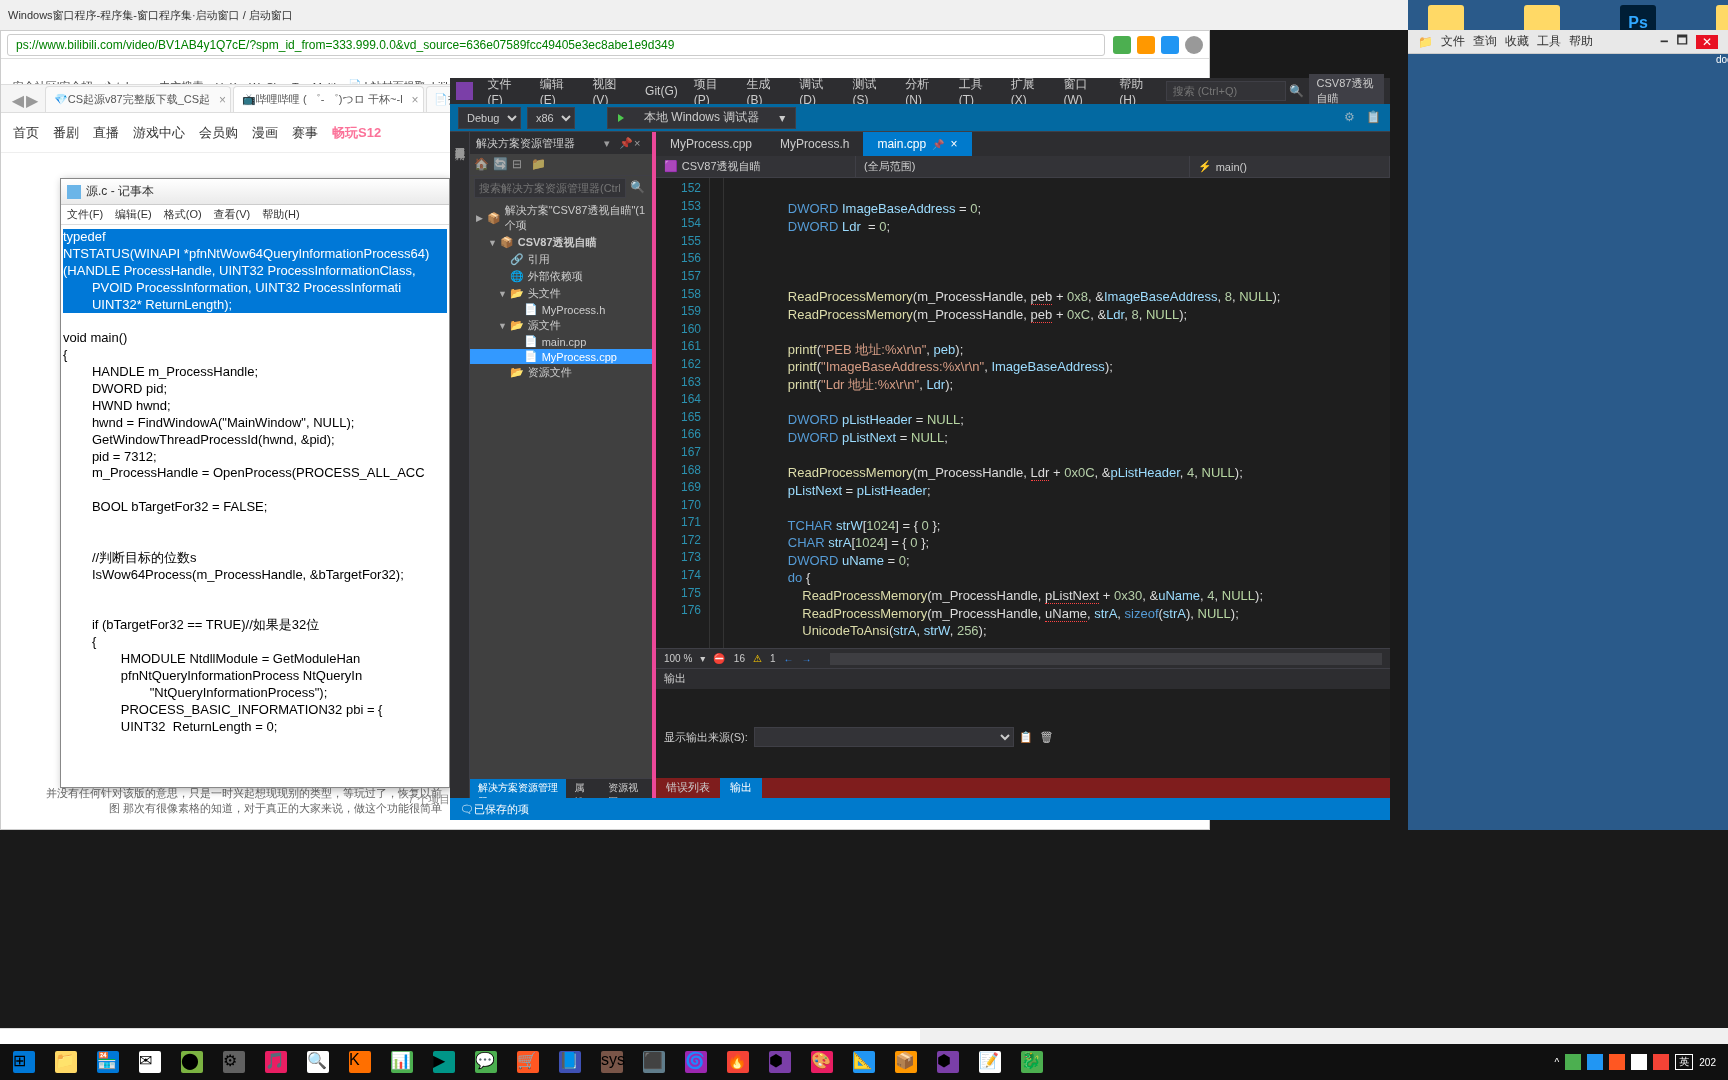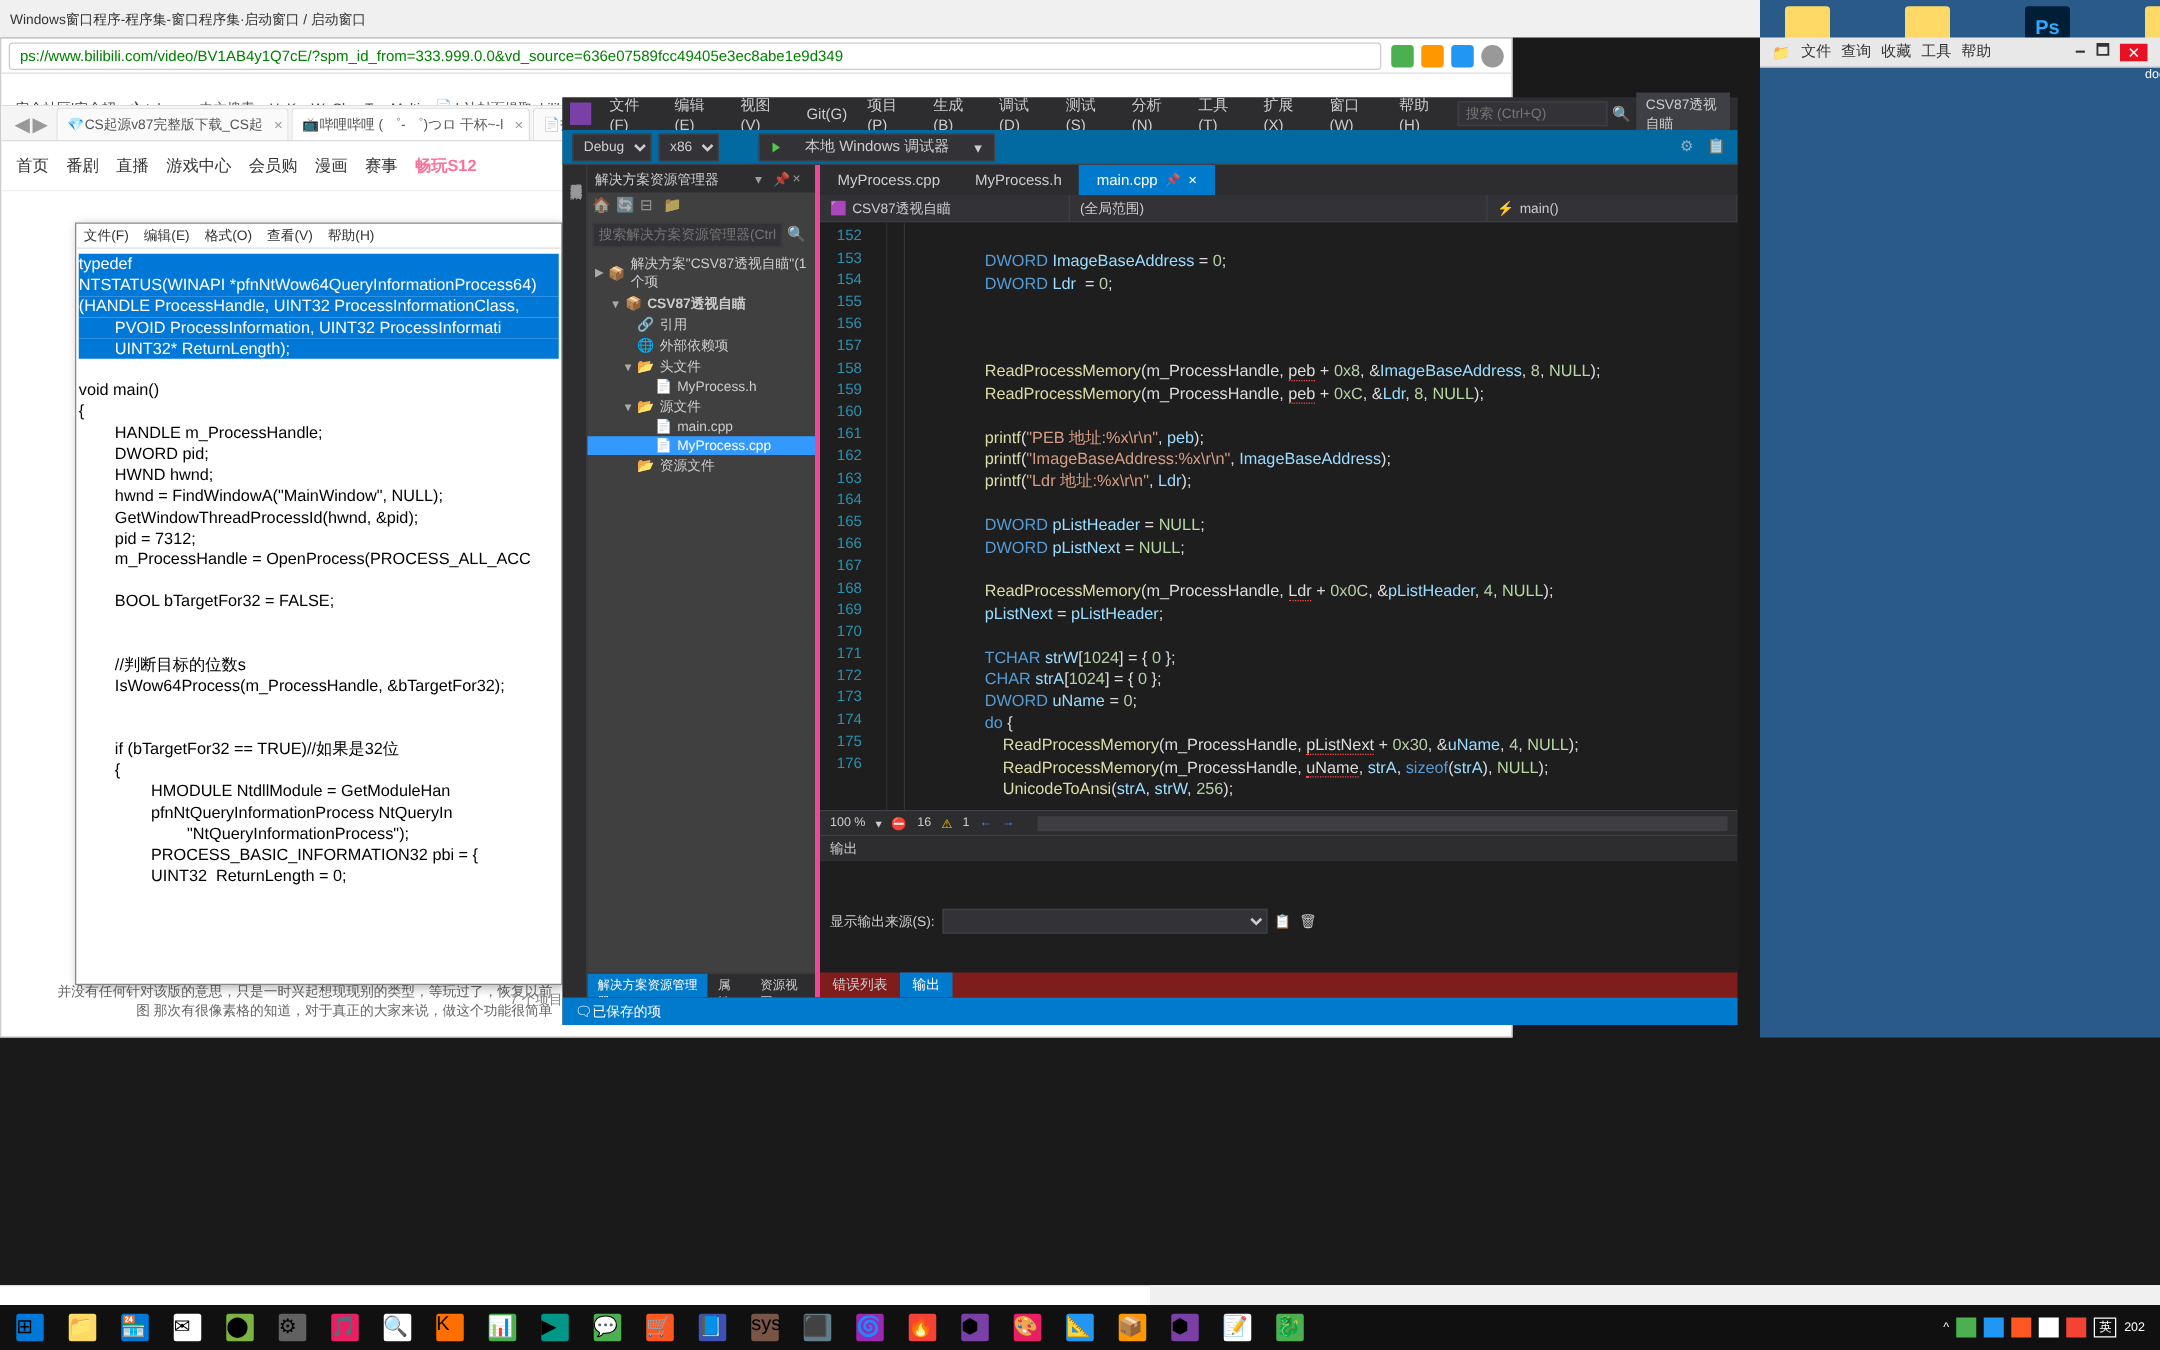--- a/index.html
+++ b/index.html
@@ -83,21 +83,21 @@
 
 .vs-editor-wrap { flex: 1; display: flex; flex-direction: column; }
 .vs-filetabs { height: 24px; display: flex; background: #2d2d30; }
 .vs-filetabs .ft { padding: 3px 14px; font-size: 12px; color: #ccc; cursor: pointer; display: flex; align-items: center; gap: 6px; }
 .vs-filetabs .ft.active { background: #007acc; color: #fff; }
 .vs-filetabs .ft .pin { font-size: 10px; opacity: 0.7; }
 .vs-nav-combo { height: 22px; display: flex; background: #333337; border-bottom: 1px solid #3f3f46; font-size: 11px; }
 .vs-nav-combo .nc { flex: 1; padding: 2px 8px; border-right: 1px solid #3f3f46; display: flex; align-items: center; gap: 4px; }
 .vs-nav-combo .nc.small { flex: 0 0 200px; }
 .vs-code { flex: 1; display: flex; background: #1e1e1e; font-family: Consolas, monospace; font-size: 13px; overflow: hidden; }
-.vs-gutter { width: 54px; background: #1e1e1e; color: #2b91af; text-align: center; padding: 2px 8px 2px 2px; font-size: 12px; line-height: 17.6px; border-right: 1px solid #333; }
+.vs-gutter { width: 54px; background: #1e1e1e; color: #2b91af; text-align: right; padding: 2px 8px 2px 2px; font-size: 12px; line-height: 17.6px; border-right: 1px solid #333; }
 .vs-gutter div { height: 17.6px; }
 .vs-margin { width: 14px; background: #1e1e1e; border-right: 1px solid #333; }
 .vs-codetext { flex: 1; padding: 2px 6px; line-height: 17.6px; color: #dcdcdc; white-space: pre; margin-top: 20px; }
 .vs-codetext .kw { color: #569cd6; }
 .vs-codetext .fn { color: #dcdcaa; }
 .vs-codetext .num { color: #b5cea8; }
 .vs-codetext .str { color: #d69d85; }
 .vs-codetext .mac { color: #b8d7a3; }
 .vs-codetext .mem { color: #9cdcfe; }
 .vs-codetext .err { border-bottom: 1px dotted #f44; }
@@ -205,20 +205,24 @@
     <span>赛事</span>
     <span class="pink">畅玩S12</span>
     <span class="dl-btn">⬇ <span>下载客户端</span></span>
   </div>
 </div>
 
 <div class="article-bottom">并没有任何针对该版的意思，只是一时兴起想现现别的类型，等玩过了，恢复以前图      那次有很像素格的知道，对于真正的大家来说，做这个功能很简单</div>
 <div class="article-items">7 个项目</div>
 
 <div class="notepad">
+  <div class="np-title">
+    <div class="npicon"></div>
+    <span>源.c - 记事本</span>
+  </div>
   <div class="np-menu">
     <span>文件(F)</span>
     <span>编辑(E)</span>
     <span>格式(O)</span>
     <span>查看(V)</span>
     <span>帮助(H)</span>
   </div>
   <div class="np-body" id="np-body"><div class="sel">typedef</div><div class="sel">NTSTATUS(WINAPI *pfnNtWow64QueryInformationProcess64)</div><div class="sel">(HANDLE ProcessHandle, UINT32 ProcessInformationClass,</div><div class="sel">        PVOID ProcessInformation, UINT32 ProcessInformati</div><div class="sel">        UINT32* ReturnLength);</div><div> </div><div>void main()</div><div>{</div><div>        HANDLE m_ProcessHandle;</div><div>        DWORD pid;</div><div>        HWND hwnd;</div><div>        hwnd = FindWindowA("MainWindow", NULL);</div><div>        GetWindowThreadProcessId(hwnd, &amp;pid);</div><div>        pid = 7312;</div><div>        m_ProcessHandle = OpenProcess(PROCESS_ALL_ACC</div><div> </div><div>        BOOL bTargetFor32 = FALSE;</div><div> </div><div> </div><div>        //判断目标的位数s</div><div>        IsWow64Process(m_ProcessHandle, &amp;bTargetFor32);</div><div> </div><div> </div><div>        if (bTargetFor32 == TRUE)//如果是32位</div><div>        {</div><div>                HMODULE NtdllModule = GetModuleHan</div><div>                pfnNtQueryInformationProcess NtQueryIn</div><div>                        "NtQueryInformationProcess");</div><div>                PROCESS_BASIC_INFORMATION32 pbi = {</div><div>                UINT32  ReturnLength = 0;</div></div>
 </div>
 

